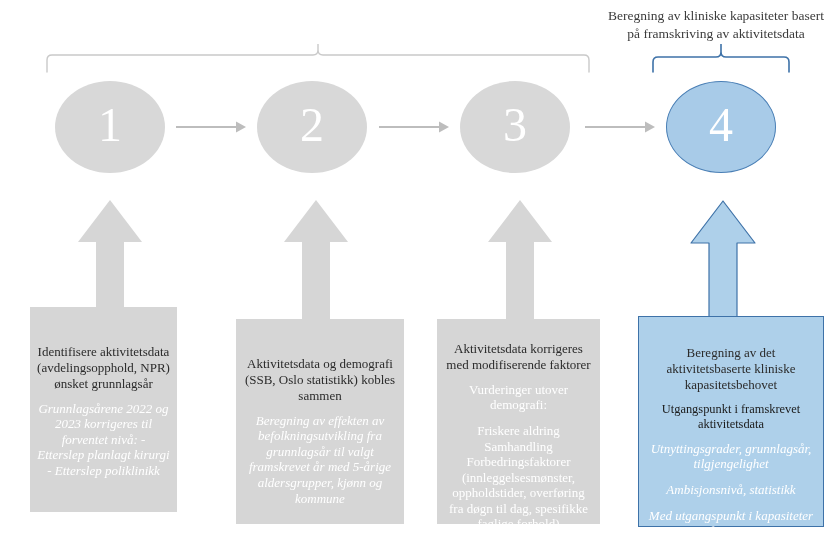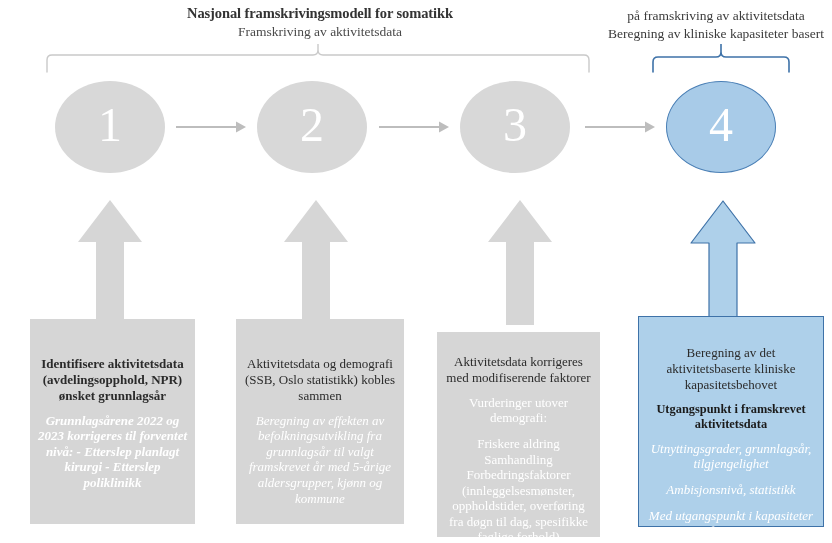--- a/index.html
+++ b/index.html
@@ -98,38 +98,34 @@
     color: #ffffff;
     font-size: 13px;
     line-height: 1.2;
     margin-top: 9px;
   }
   .panel .sub.italic { font-style: italic; }
   .panel .sub.gap { margin-top: 10px; }
   .panel .bold {
     color: #1b1b1b;
     font-size: 12.4px;
-    font-weight: bold;
+    font-weight: normal;
     line-height: 1.22;
     margin-top: 9px;
   }
 </style>
 </head>
 <body>
 
 <div id="stage">
 
-  <div class="hdr" id="hdr-left">
-    <div class="t1">Nasjonal framskrivingsmodell for somatikk</div>
-    <div class="t2">Framskriving av aktivitetsdata</div>
-  </div>
 
   <div class="hdr" id="hdr-right">
+    <div class="t1">Beregning av kliniske kapasiteter basert</div>
     <div class="t1">på framskriving av aktivitetsdata</div>
-    <div class="t1">Beregning av kliniske kapasiteter basert</div>
   </div>
 
   <div class="bracket" style="left:45px; top:44px;">
     <svg width="546" height="30" viewBox="0 0 546 30">
       <path d="M2,28 L2,16 Q2,11 7,11 L268,11 Q273,11 273,6 L273,0
                M273,0 L273,6 Q273,11 278,11 L539,11 Q544,11 544,16 L544,28" fill="none" stroke="#c9c9c9" stroke-width="1.4" stroke-linecap="round"></path>
     </svg>
   </div>
 
   <div class="bracket" style="left:651px; top:44px;">
@@ -185,31 +181,31 @@
     <svg width="64" height="125" viewBox="0 0 64 125">
       <polygon points="32,0 64,42 46,42 46,125 18,125 18,42 0,42" fill="#d6d6d6"></polygon>
     </svg>
   </div>
   <div class="uparrow" style="left:690px; top:200px;">
     <svg width="66" height="126" viewBox="0 0 66 126">
       <polygon points="33,1 65,43 47,43 47,126 19,126 19,43 1,43" fill="#aed0ea" stroke="#3e72a8" stroke-width="1.2" stroke-linejoin="round"></polygon>
     </svg>
   </div>
 
-  <div class="panel" style="left:30px; top:319px; width:165px; height:205px;font-weight:bold;">
+  <div class="panel" style="left:30px; top:307px; width:147px; height:205px;">
     <div class="title" style="margin-top:29px;">Identifisere aktivitetsdata (avdelingsopphold, NPR) ønsket grunnlagsår</div>
     <div class="sub italic">Grunnlagsårene 2022 og 2023 korrigeres til forventet nivå: - Etterslep planlagt kirurgi - Etterslep poliklinikk</div>
   </div>
 
   <div class="panel" style="left:236px; top:319px; width:168px; height:205px;">
     <div class="title" style="margin-top:29px;">Aktivitetsdata og demografi (SSB, Oslo statistikk) kobles sammen</div>
     <div class="sub italic">Beregning av effekten av befolkningsutvikling fra grunnlagsår til valgt framskrevet år med 5-årige aldersgrupper, kjønn og kommune</div>
   </div>
 
-  <div class="panel" style="left:437px; top:332px; width:163px; height:205px;">
+  <div class="panel" style="left:437px; top:319px; width:163px; height:205px;">
     <div class="title" style="margin-top:14px;">Aktivitetsdata korrigeres med modifiserende faktorer</div>
     <div class="sub">Vurderinger utover demografi:</div>
     <div class="sub gap">Friskere aldring Samhandling Forbedringsfaktorer (innleggelsesmønster, oppholdstider, overføring fra døgn til dag, spesifikke faglige forhold) Digitalisering</div>
   </div>
 
   <div class="panel blue" style="left:638px; top:316px; width:186px; height:211px;">
     <div class="title" style="margin-top:20px;">Beregning av det aktivitetsbaserte kliniske kapasitetsbehovet</div>
     <div class="bold">Utgangspunkt i framskrevet aktivitetsdata</div>
     <div class="sub italic">Utnyttingsgrader, grunnlagsår, tilgjengelighet</div>
     <div class="sub italic gap">Ambisjonsnivå, statistikk</div>

